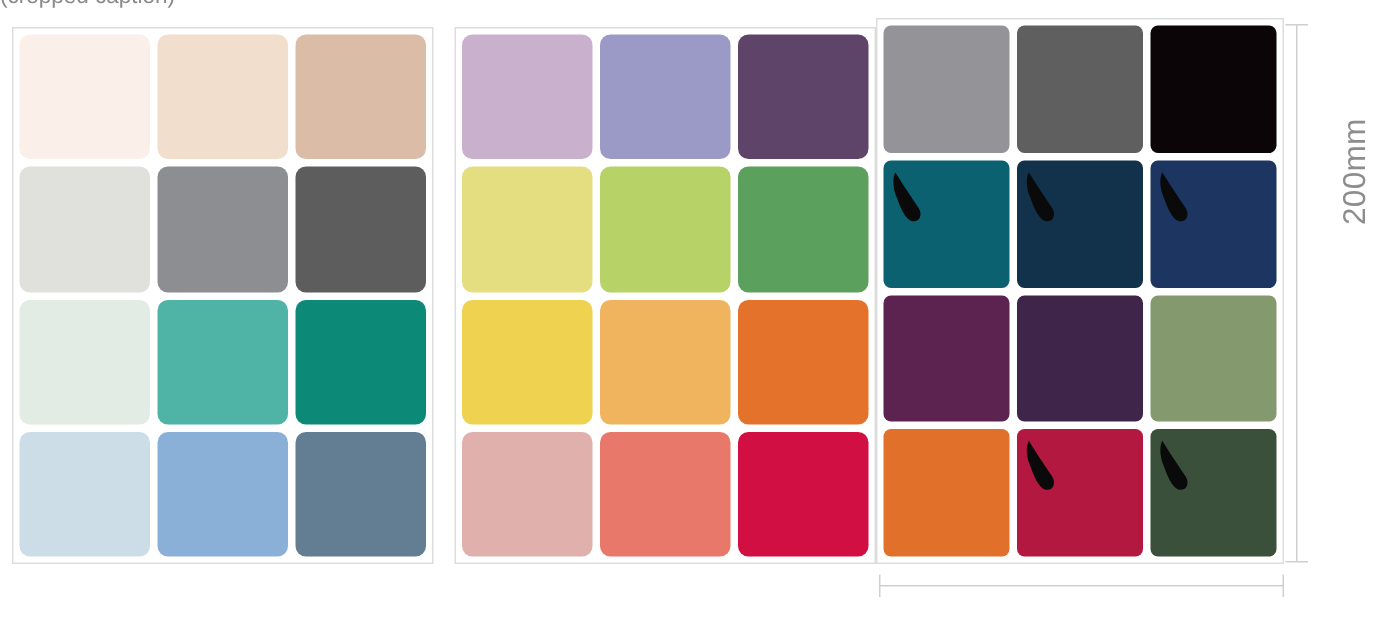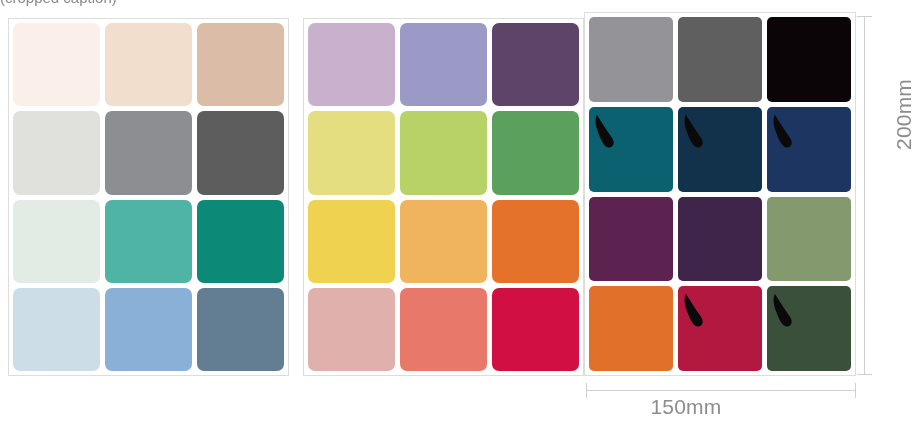--- a/index.html
+++ b/index.html
@@ -209,15 +209,14 @@
   </div>
 
   <div class="dim-line dim-v"></div>
   <div class="dim-line dim-v-cap-t"></div>
   <div class="dim-line dim-v-cap-b"></div>
   <div class="dim-label dim-label-v">200mm</div>
 
   <div class="dim-line dim-h"></div>
   <div class="dim-line dim-h-cap-l"></div>
   <div class="dim-line dim-h-cap-r"></div>
-  <div class="dim-label dim-label-h">150mm</div>
 
 </div>
 
 </body></html>

